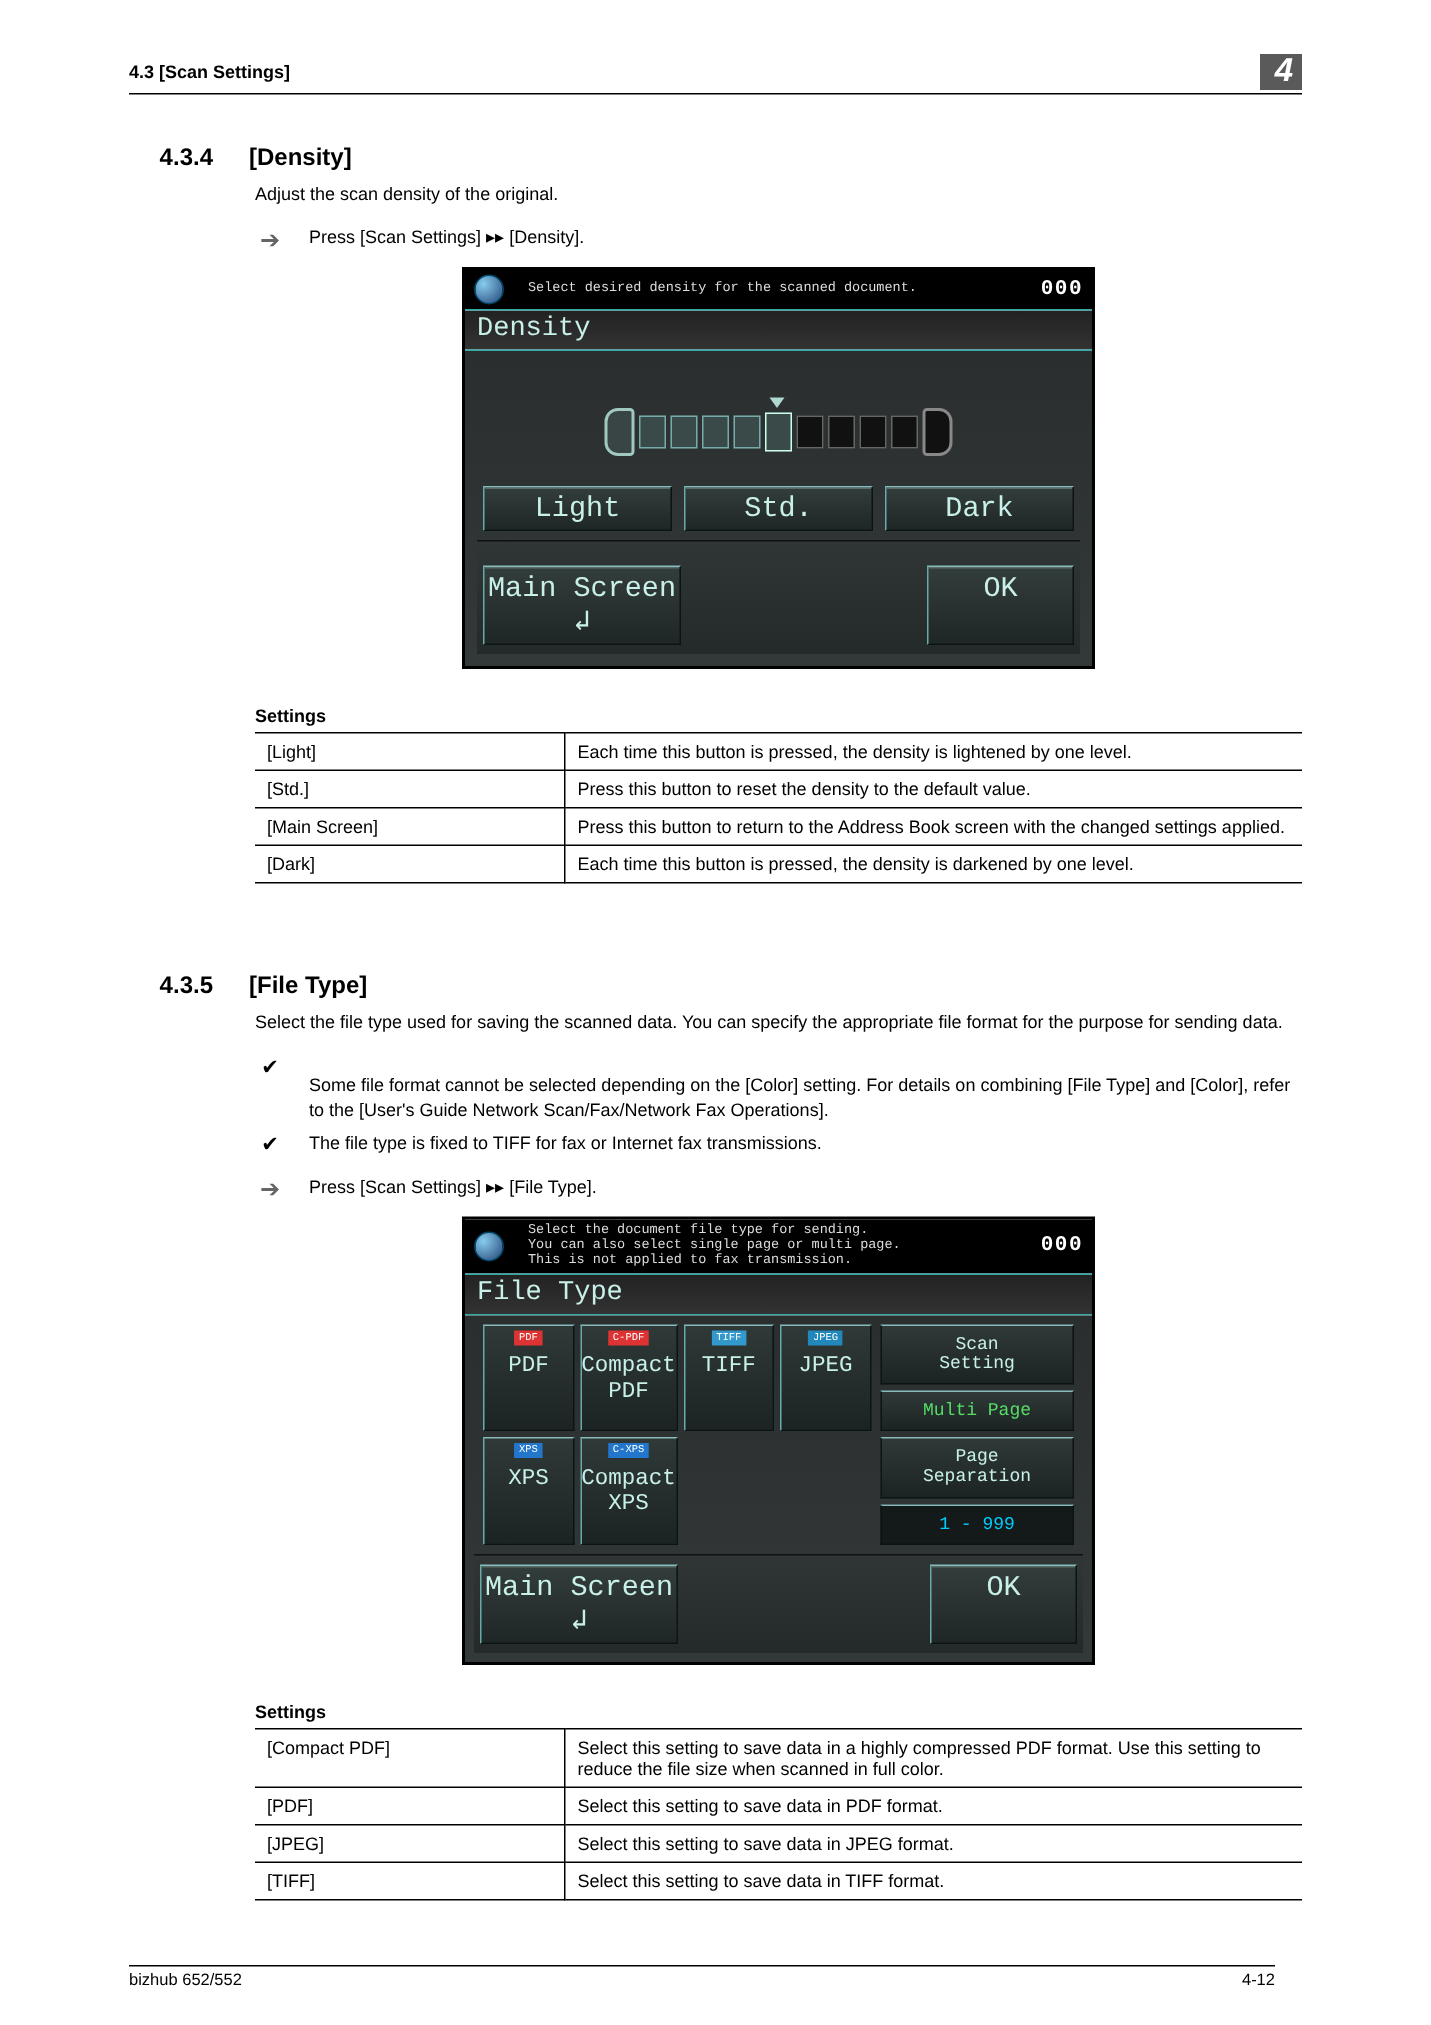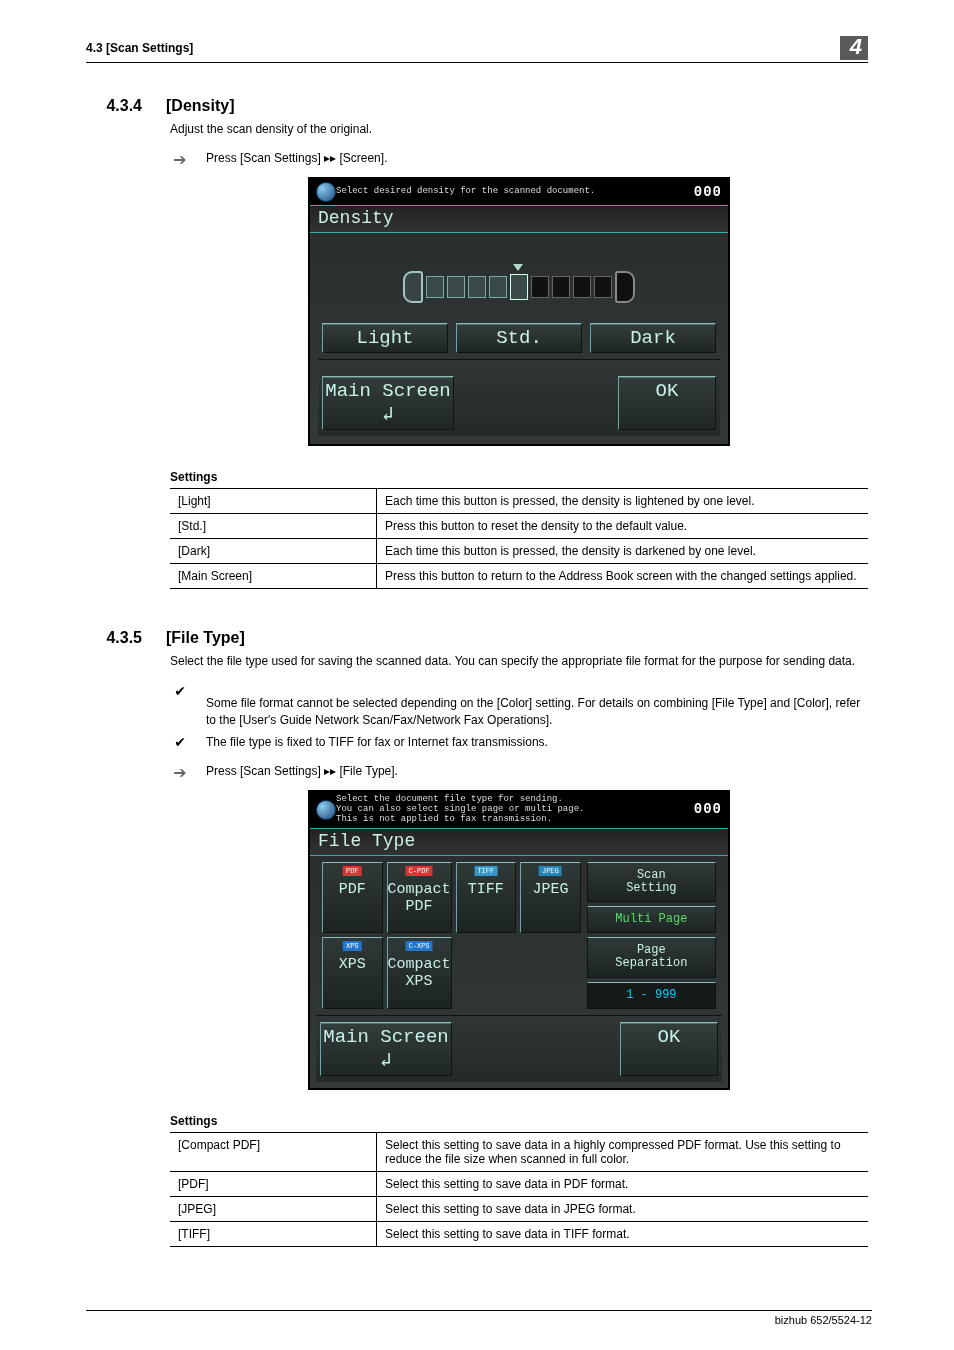--- a/index.html
+++ b/index.html
@@ -64,21 +64,21 @@
     font-family: "Courier New", monospace;
     color: #cfe;
   }
   .ss-top {
     display: flex;
     align-items: center;
     background: #000;
     font-size: 9px;
     line-height: 1.1;
     padding: 3px 6px;
-    gap: 0;
+    gap: 16px;
   }
   .ss-globe {
     width: 18px; height: 18px; border-radius: 50%;
     background: radial-gradient(circle at 30% 30%, #8ce, #247);
     flex-shrink: 0;
     border: 1px solid #046;
   }
   .ss-topmsg { flex: 1; color: #ddd; font-family: "Courier New", monospace; }
   .ss-count { color: #fff; font-size: 14px; font-weight: bold; letter-spacing: 1px; }
   .ss-titlebar {
@@ -156,25 +156,25 @@
   .ft-side.green { color: #5d6; }
   .ft-side.range { color: #0cf; background: #141a19; }
   .ft-tile.pdf .mini, .ft-tile.cpdf .mini { background: #d33; }
   .ft-tile.tiff .mini { background: #39c; }
   .ft-tile.jpeg .mini { background: #28b; }
   .ft-tile.xps .mini { background: #27c; }
   .ft-tile.cxps .mini { background: #27c; }
   .foot {
     position: absolute;
     bottom: 24px;
-    left: 78px; right: 74px;
+    left: 78px; right: 96px;
     border-top: 1px solid #000;
     font-size: 11px;
     display: flex;
-    justify-content: flex-end;
+    justify-content: space-between;
     padding-top: 3px;
   }
 </style>
 </head>
 <body>
 
 <div class="page">
 
   <div class="top-bar">
     <span class="top-left">4.3      [Scan Settings]</span>
@@ -183,21 +183,21 @@
 
   <div class="sec-row">
     <div class="sec-left sec-num">4.3.4</div>
     <div class="sec-title">[Density]</div>
   </div>
   <div class="body-col">
     <div class="body-text">Adjust the scan density of the original.</div>
 
     <div class="arrow-row">
       <span class="arrow-icon">➔</span>
-      <span class="body-text" style="margin-top:0">Press [Scan Settings] ▸▸ [Screen].</span>
+      <span class="body-text" style="margin-top:0">Press [Scan Settings] ▸▸ [Density].</span>
     </div>
 
     <div class="screenshot">
       <div class="ss-top">
         <div class="ss-globe"></div>
         <div class="ss-topmsg">Select desired density for the scanned document.</div>
         <div class="ss-count">000</div>
       </div>
       <div class="ss-titlebar">Density</div>
       <div class="ss-body">
@@ -234,32 +234,32 @@
       <tbody>
           <tr>
             <td>[Light]</td>
             <td>Each time this button is pressed, the density is lightened by one level.</td>
           </tr>
       <tr>
             <td>[Std.]</td>
             <td>Press this button to reset the density to the default value.</td>
           </tr>
       <tr>
+            <td>[Main Screen]</td>
+            <td>Press this button to return to the Address Book screen with the changed settings applied.</td>
+          </tr>
+      <tr>
             <td>[Dark]</td>
             <td>Each time this button is pressed, the density is darkened by one level.</td>
           </tr>
-      <tr>
-            <td>[Main Screen]</td>
-            <td>Press this button to return to the Address Book screen with the changed settings applied.</td>
-          </tr>
     </tbody>
       </table>
   </div>
 
-  <div class="sec-row" style="margin-top:40px">
+  <div class="sec-row" style="margin-top:60px">
     <div class="sec-left sec-num">4.3.5</div>
     <div class="sec-title">[File Type]</div>
   </div>
   <div class="body-col">
     <div class="body-text">Select the file type used for saving the scanned data. You can specify the appropriate file format for the purpose for sending data.</div>
 
     <div class="arrow-row">
       <span class="check-icon">✔</span>
       <span class="body-text" style="margin-top:12px">Some file format cannot be selected depending on the [Color] setting. For details on combining [File Type] and [Color], refer to the [User's Guide Network Scan/Fax/Network Fax Operations].</span>
     </div>

